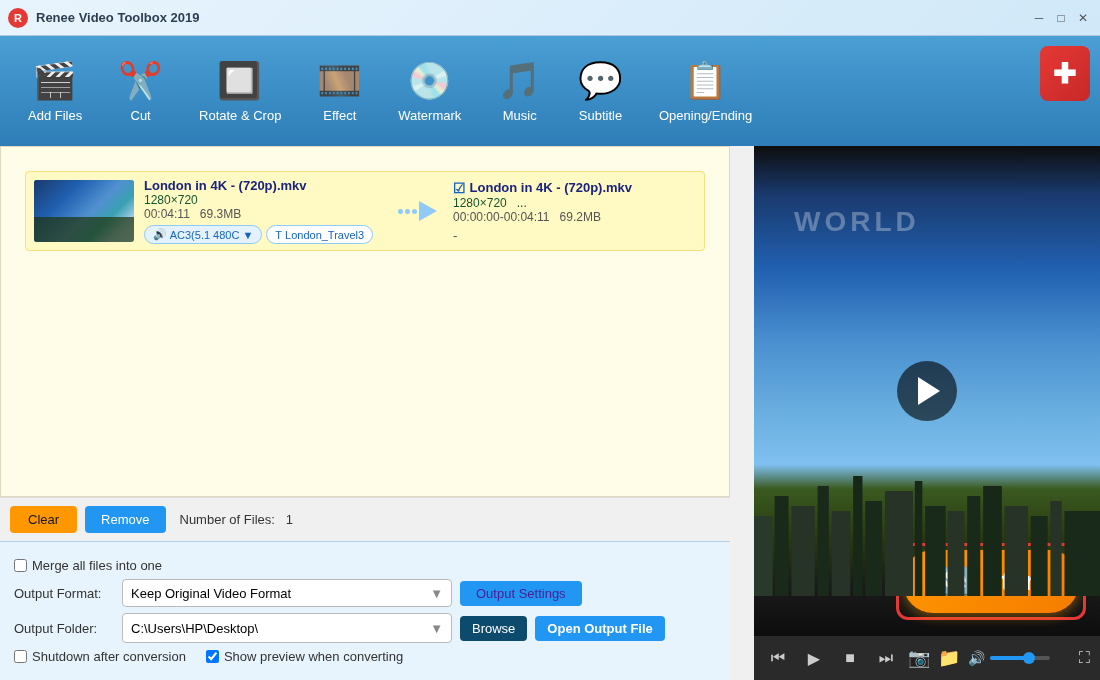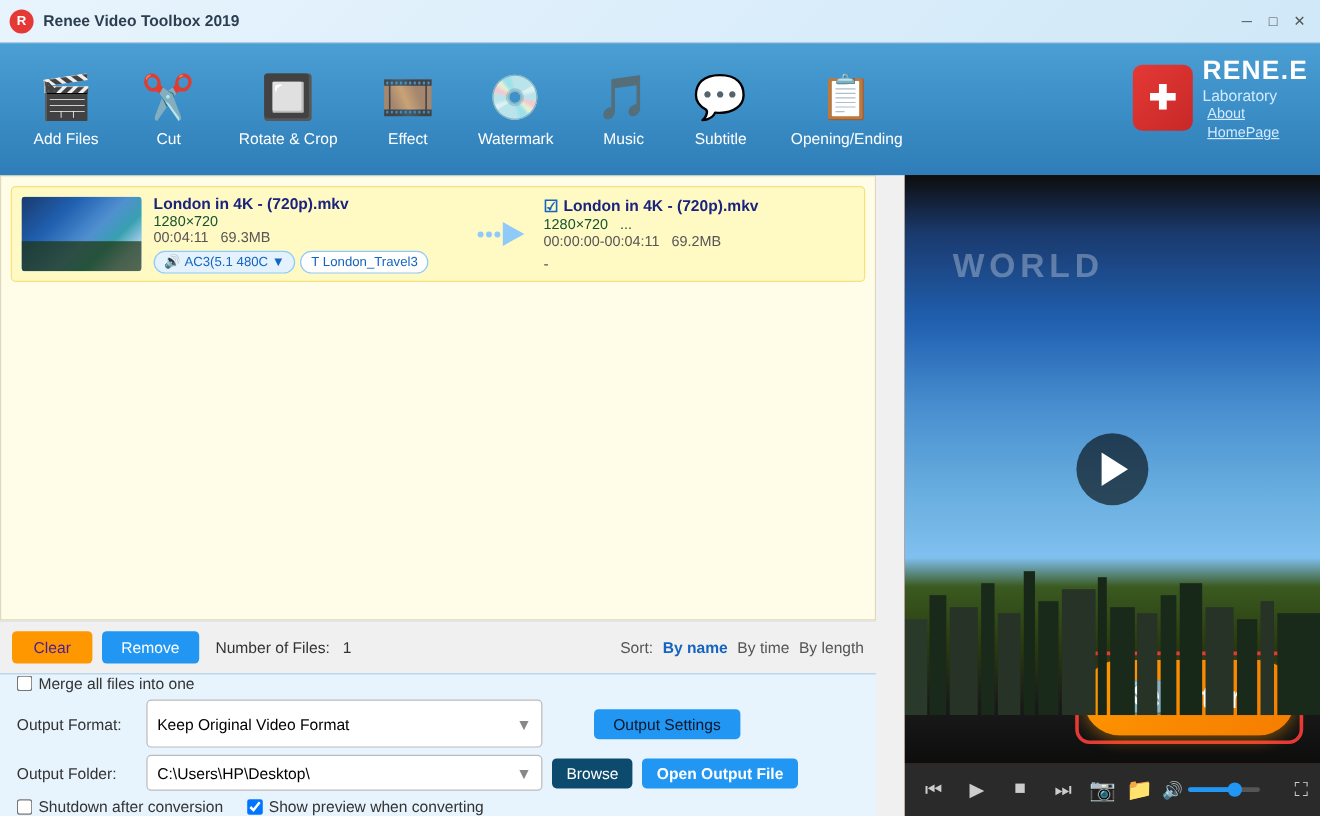--- a/index.html
+++ b/index.html
@@ -98,21 +98,21 @@
       background: #f5f5f5;
     }
 
     
     .file-list-area {
       flex: 1;
       background: #fffde7;
       border: 1px solid #e0d9c0;
       margin: 0;
       overflow-y: auto;
-      padding: 8px;
+      padding: 24px;
     }
 
     .file-row {
       display: flex;
       align-items: center;
       background: #fff9c4;
       border: 1px solid #f5e27a;
       border-radius: 4px;
       padding: 6px 8px;
       margin-bottom: 4px;
@@ -163,36 +163,36 @@
     }
     .check-icon { color: #1565c0; font-size: 14px; }
 
     
     .bottom-controls {
       background: #f0f0f0; border-top: 1px solid #ddd;
       padding: 8px 10px;
     }
     .controls-row1 { display: flex; align-items: center; gap: 8px; margin-bottom: 0; }
     .btn-clear {
-      background: #ff9800; color: #4c1d95; border: none; border-radius: 4px;
+      background: #ff9800; color: #0f172a; border: none; border-radius: 4px;
       padding: 6px 18px; font-size: 13px; cursor: pointer; font-weight: 500;
     }
     .btn-remove {
       background: #2196f3; color: white; border: none; border-radius: 4px;
       padding: 6px 16px; font-size: 13px; cursor: pointer; font-weight: 500;
     }
     .file-count { font-size: 13px; color: #333; margin-left: 6px; }
     .sort-area { margin-left: auto; display: flex; align-items: center; gap: 8px; font-size: 13px; color: #555; }
     .sort-active { color: #1565c0; font-weight: 600; cursor: pointer; }
     .sort-link { cursor: pointer; }
 
     
     .settings-section {
       background: #e8f4fd; border-top: 1px solid #b0d0e8;
-      padding: 0 14px;
+      padding: 16px 14px;
     }
     .settings-row {
       display: flex; align-items: center; gap: 10px; margin-bottom: 6px;
     }
     .checkbox-label {
       display: flex; align-items: center; gap: 5px; font-size: 13px; color: #333; cursor: pointer;
     }
     .checkbox-label input { cursor: pointer; }
     .gpu-badge {
       display: flex; align-items: center; gap: 4px;
@@ -202,28 +202,28 @@
     .gpu-badge.cuda { background: #76b900; }
     .gpu-badge.nvenc { background: #76b900; }
 
     .form-row {
       display: flex; align-items: center; gap: 8px; margin-bottom: 6px;
     }
     .form-label {
       font-size: 13px; color: #333; width: 100px; flex-shrink: 0; font-weight: 500;
     }
     .form-select {
-      flex: 0 0 330px; height: 40px; border: 1px solid #bbb; border-radius: 4px;
+      flex: 0 0 330px; height: 28px; border: 1px solid #bbb; border-radius: 4px;
       padding: 0 8px; font-size: 13px; background: white;
       display: flex; align-items: center; justify-content: space-between; cursor: pointer;
     }
     .form-select-arrow { color: #888; }
     .btn-output-settings {
-      background: #2196f3; color: #0f172a; border: none; border-radius: 4px;
-      padding: 5px 16px; font-size: 13px; cursor: pointer; margin-left: 35px;
+      background: #2196f3; color: #4c1d95; border: none; border-radius: 4px;
+      padding: 5px 16px; font-size: 13px; cursor: pointer;
     }
     .form-input {
       flex: 0 0 330px; height: 30px; border: 1px solid #bbb; border-radius: 4px;
       padding: 0 8px; font-size: 13px; background: white;
       display: flex; align-items: center; justify-content: space-between; cursor: pointer;
     }
     .btn-browse {
       background: #0c4a6e; color: white; border: none; border-radius: 4px;
       padding: 5px 12px; font-size: 13px; cursor: pointer;
     }
@@ -396,28 +396,20 @@
   <div class="toolbar-item">
     <span class="toolbar-icon">📋</span>
     <span class="toolbar-label">Opening/Ending</span>
   </div>
 
   <div class="toolbar-right">
     <div class="brand-box">
       <div class="brand-logo">
         <span class="brand-logo-cross">✚</span>
       </div>
-      <div>
-        <div class="brand-name">RENE.E</div>
-        <div class="brand-sub">Laboratory</div>
-        <div class="brand-links">
-          <span class="brand-link">About</span>
-          <span class="brand-link">HomePage</span>
-        </div>
-      </div>
     </div>
   </div>
 </div>
 
 <div class="main-content">
 
   <div class="left-panel">
 
     <div class="file-list-area">
       <div class="file-row">
@@ -481,26 +473,20 @@
 
     <div class="bottom-controls">
       <div class="controls-row1">
         <button class="btn-clear">Clear</button>
         <button class="btn-remove">Remove</button>
         <span class="file-count">
           <span>Number of Files:</span>
           &nbsp;
           <span>1</span>
         </span>
-        <div class="sort-area">
-          <span>Sort:</span>
-          <span class="sort-active">By name</span>
-          <span class="sort-link">By time</span>
-          <span class="sort-link">By length</span>
-        </div>
       </div>
     </div>
 
     <div class="settings-section">
 
       <div class="settings-row">
         <label class="checkbox-label">
           <input type="checkbox" style="">
           <span>Merge all files into one</span>
         </label>

